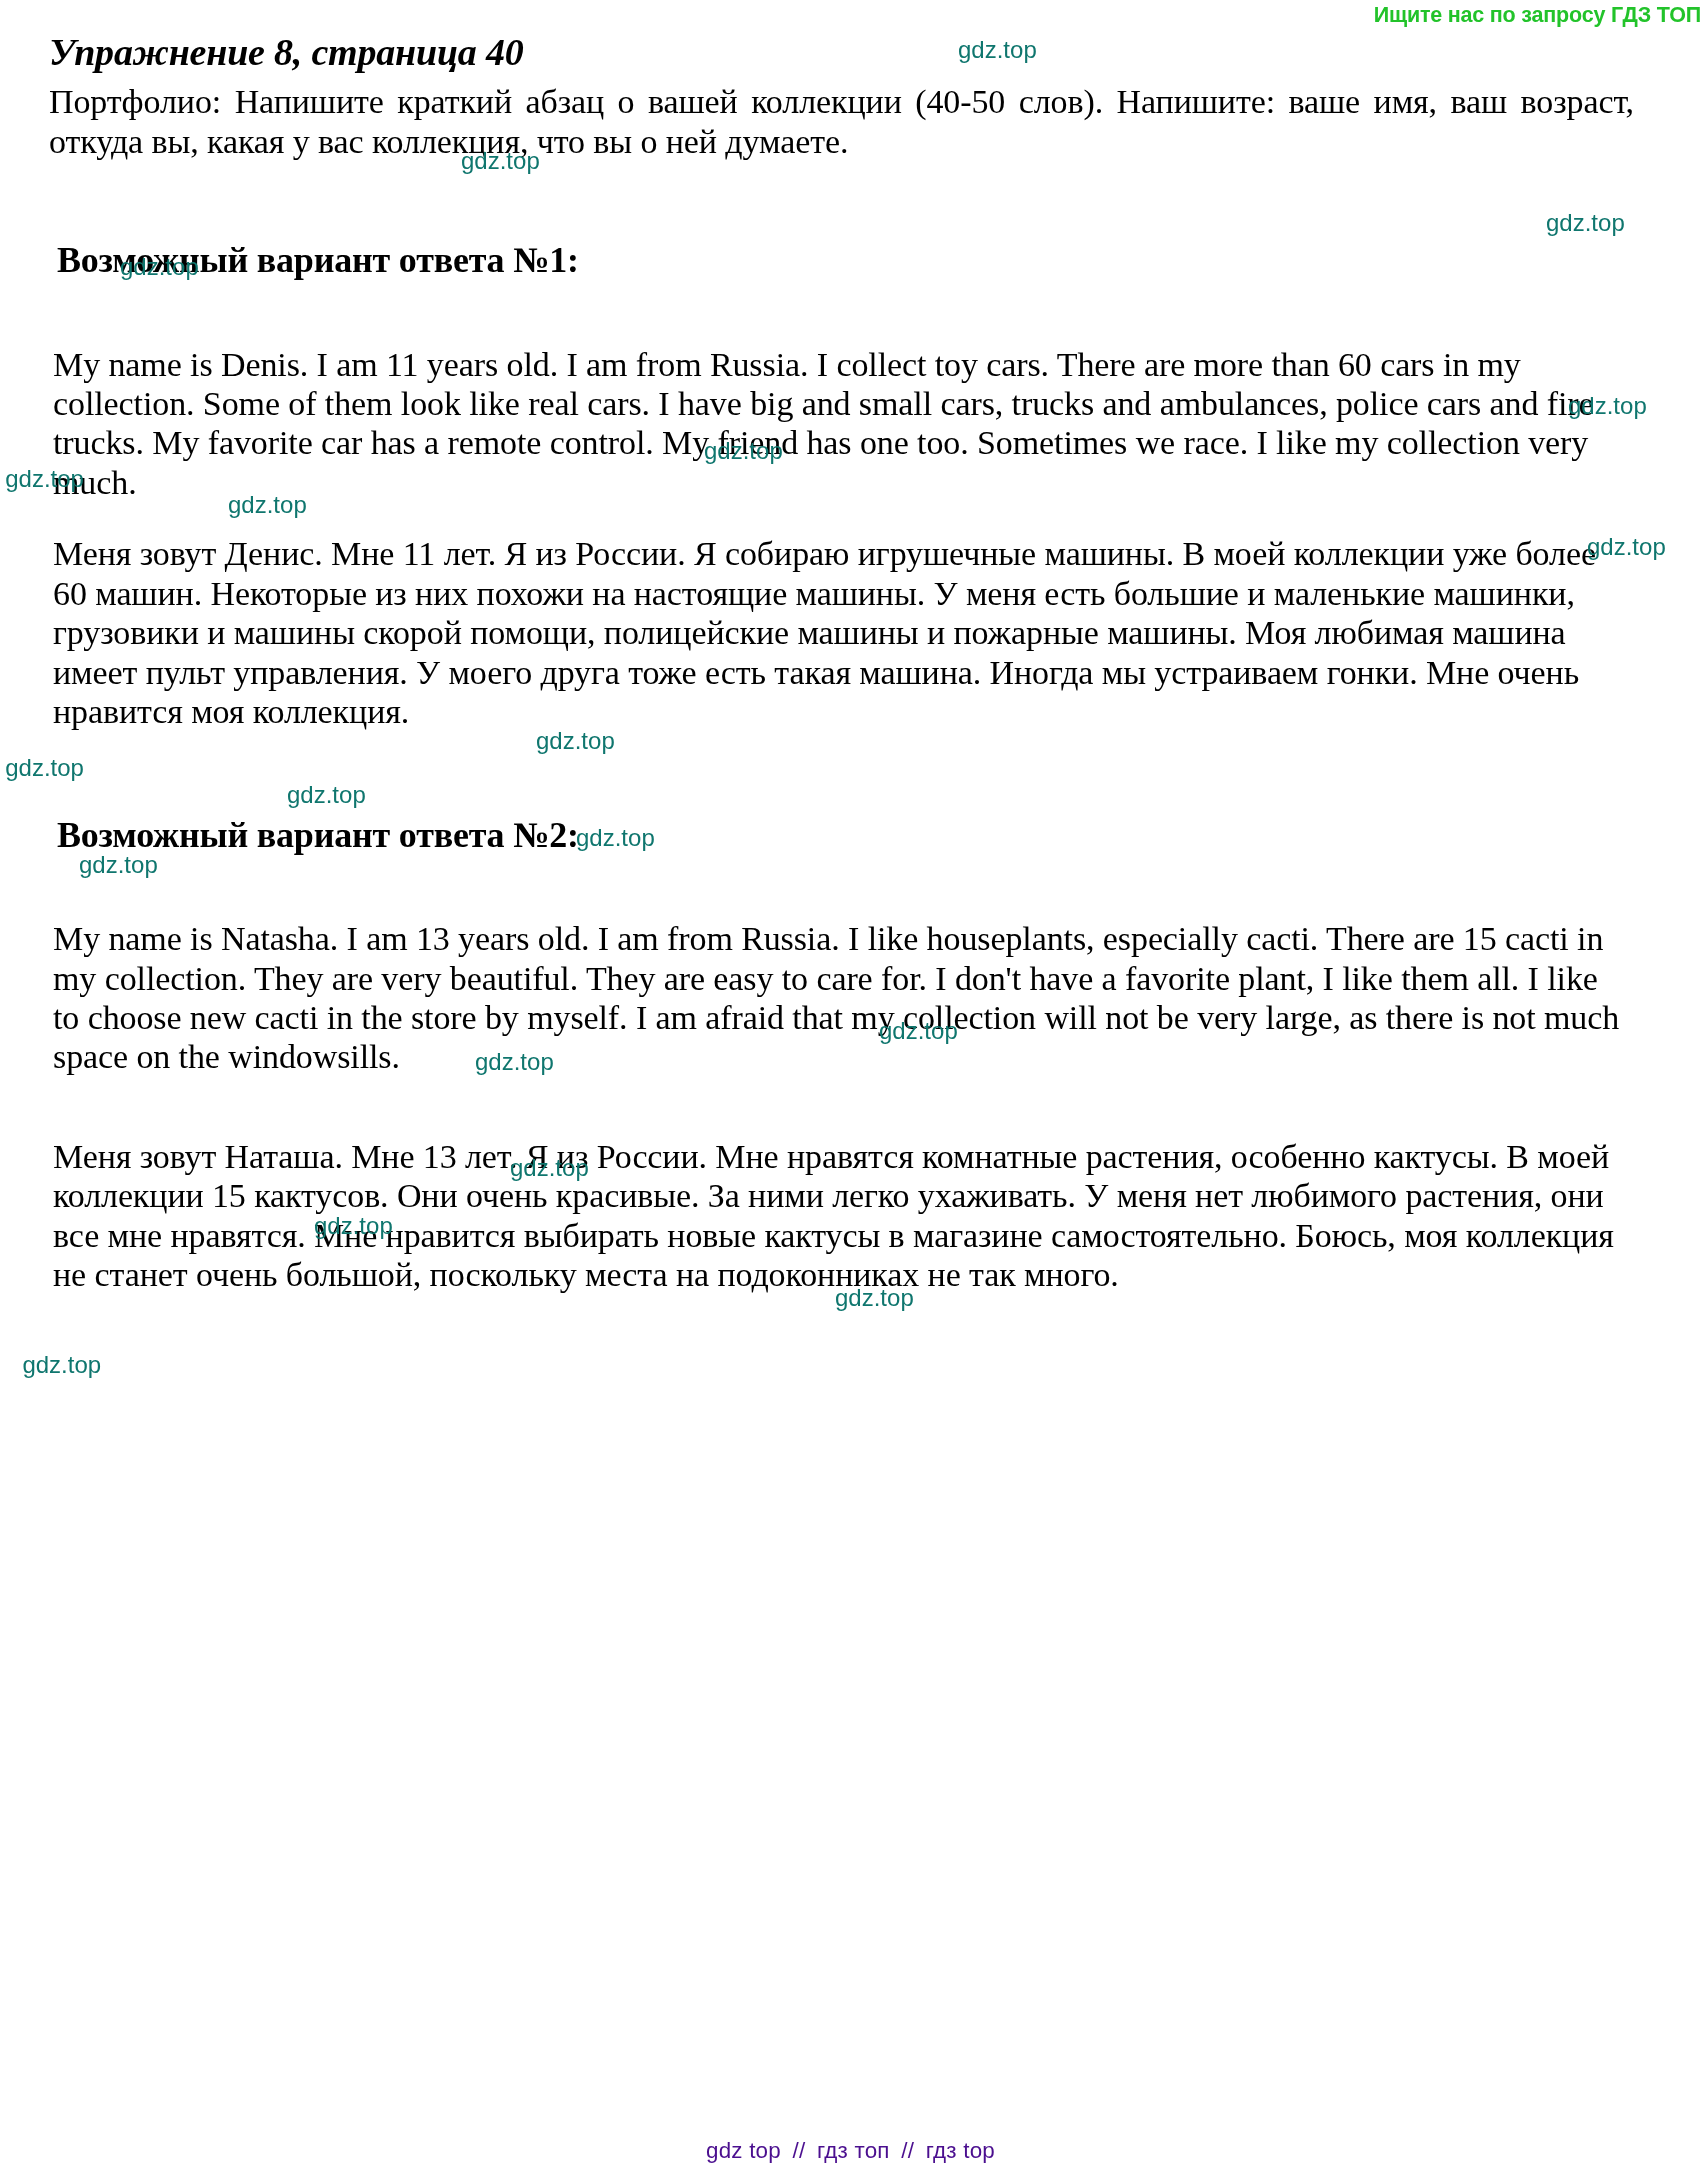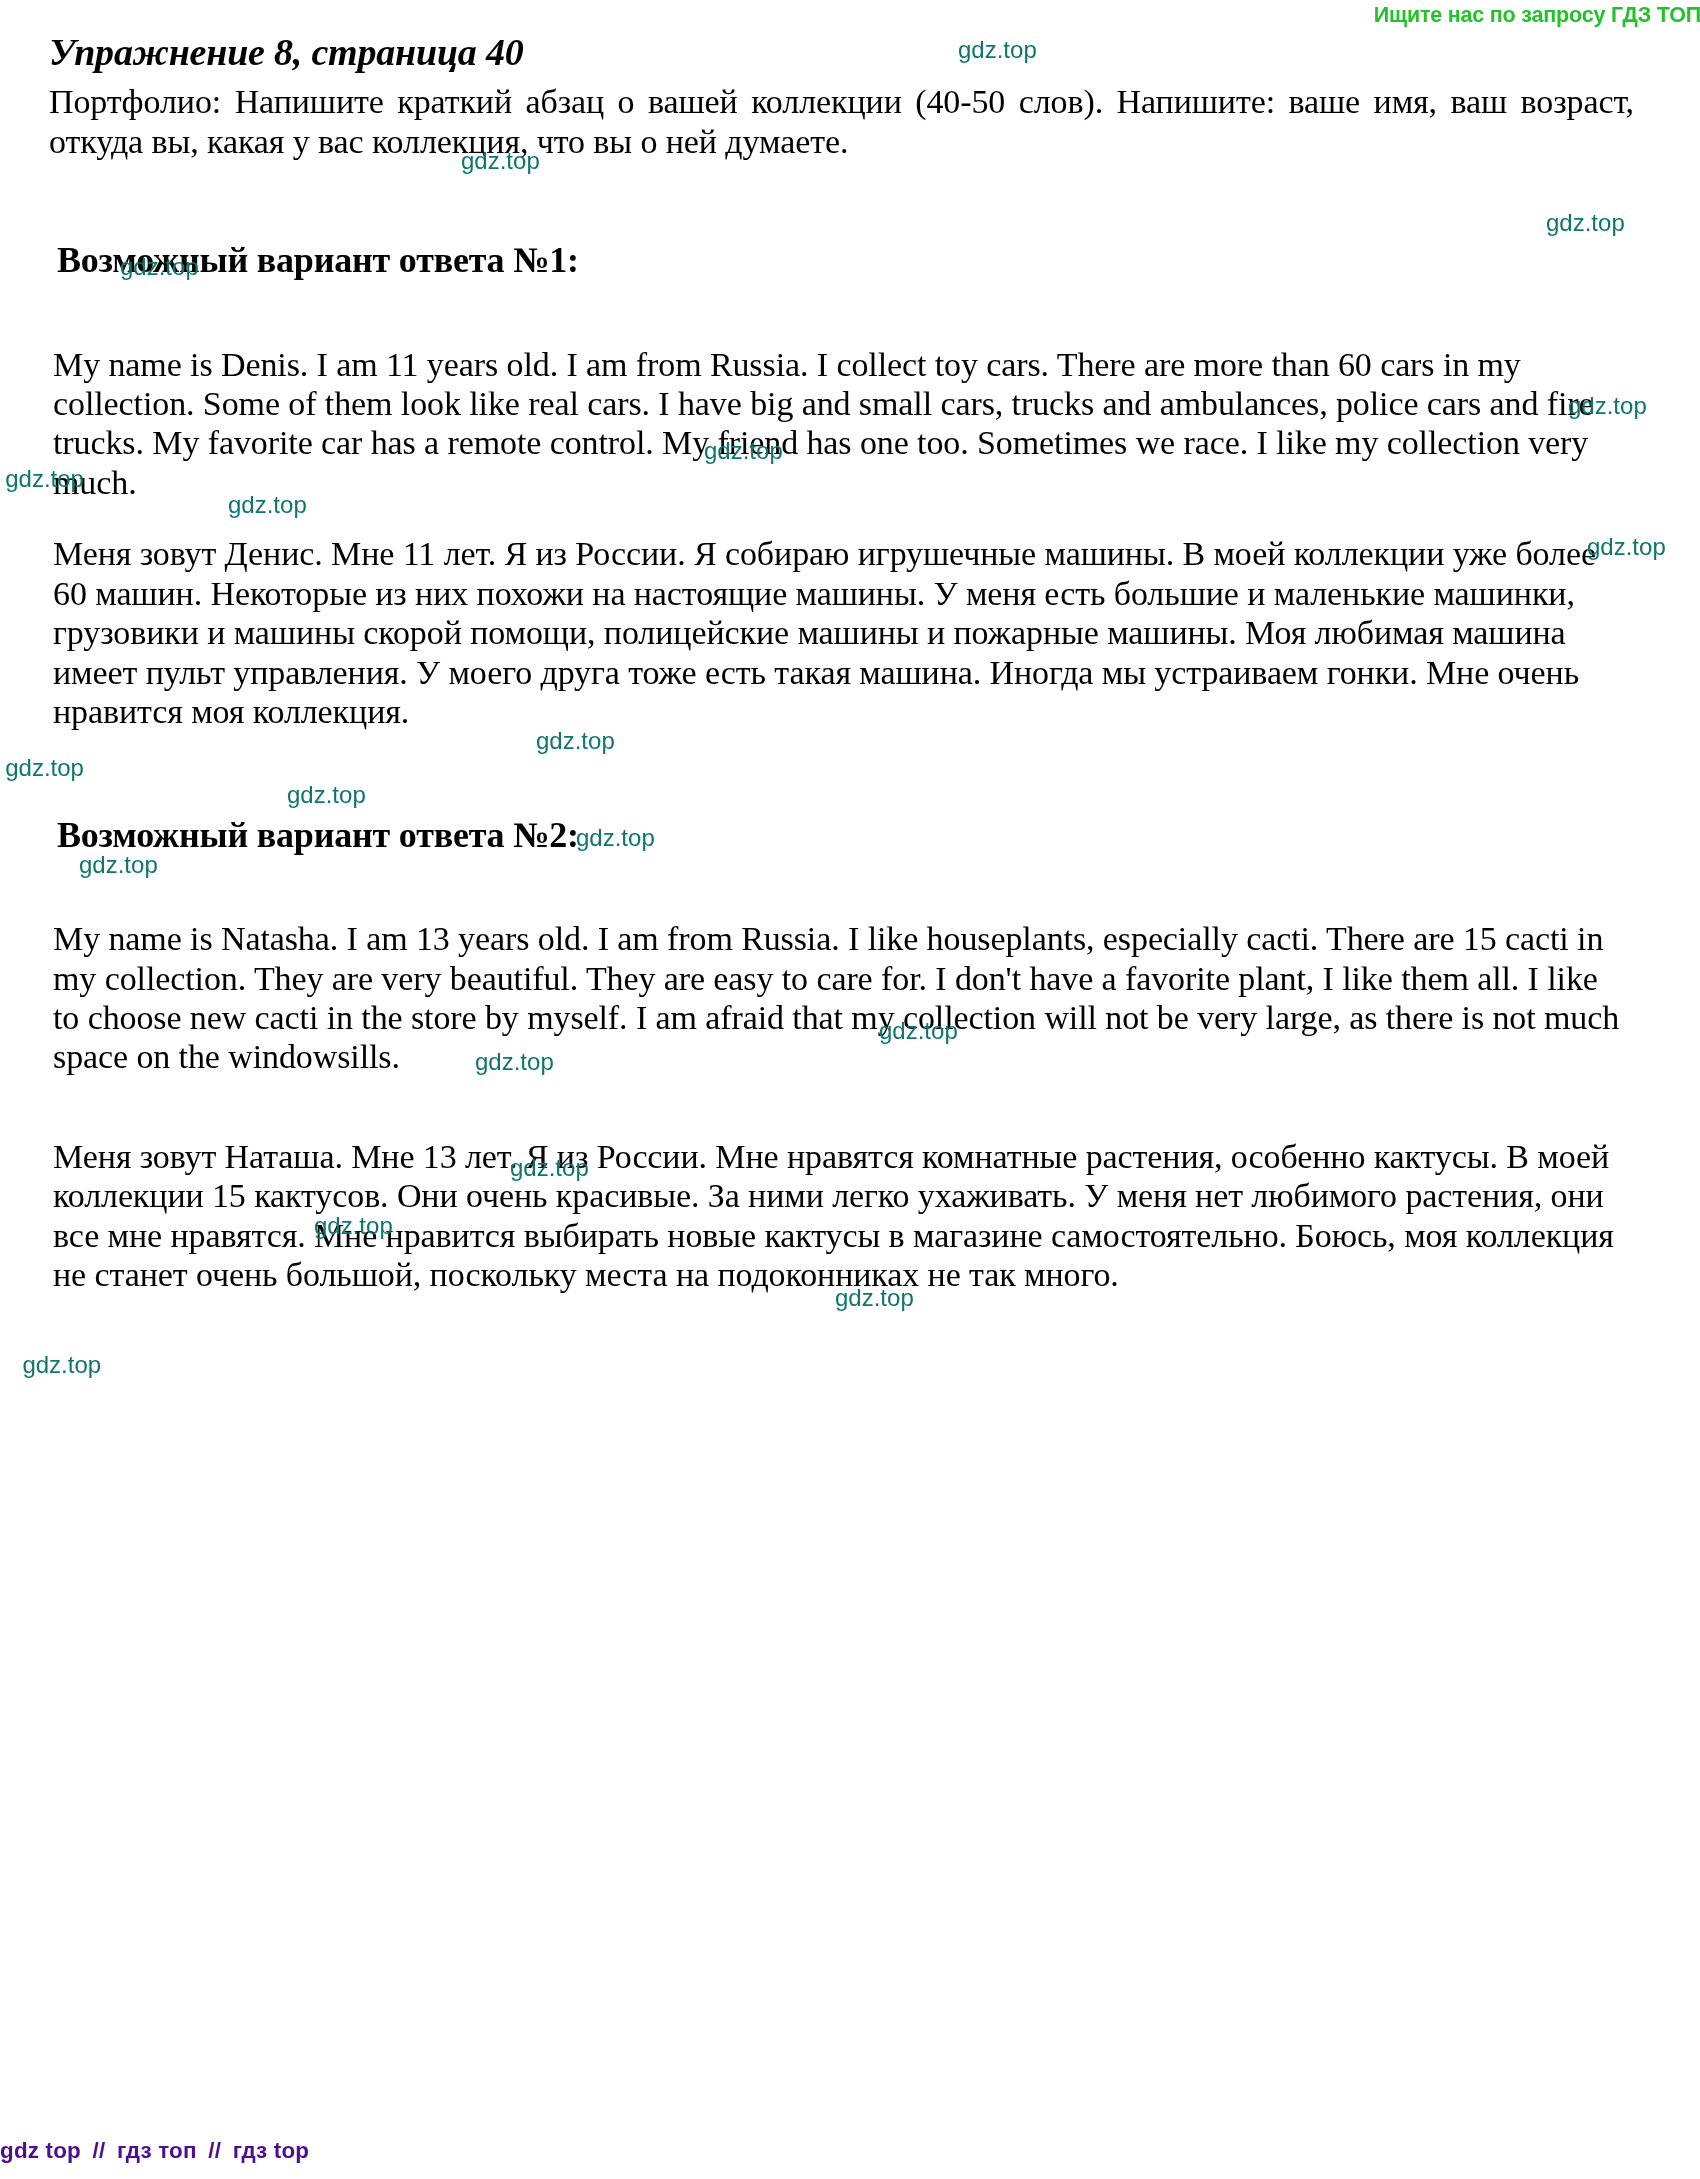--- a/index.html
+++ b/index.html
@@ -91,24 +91,24 @@
     white-space: nowrap;
     pointer-events: none;
   }
 
   
   .footer-links {
     position: absolute;
     bottom: 15.5px;
     left: 0;
     width: 100%;
-    text-align: left;
+    text-align: center;
     font-family: "Liberation Sans", sans-serif;
     font-size: 22.4px;
-    font-weight: 700;
+    font-weight: 400;
     color: #4b0f8f;
     letter-spacing: 0.2px;
   }
   .footer-links .sep {
     color: #4b0f8f;
     padding: 0 5.2px;
   }
 </style>
 </head>
 <body>

